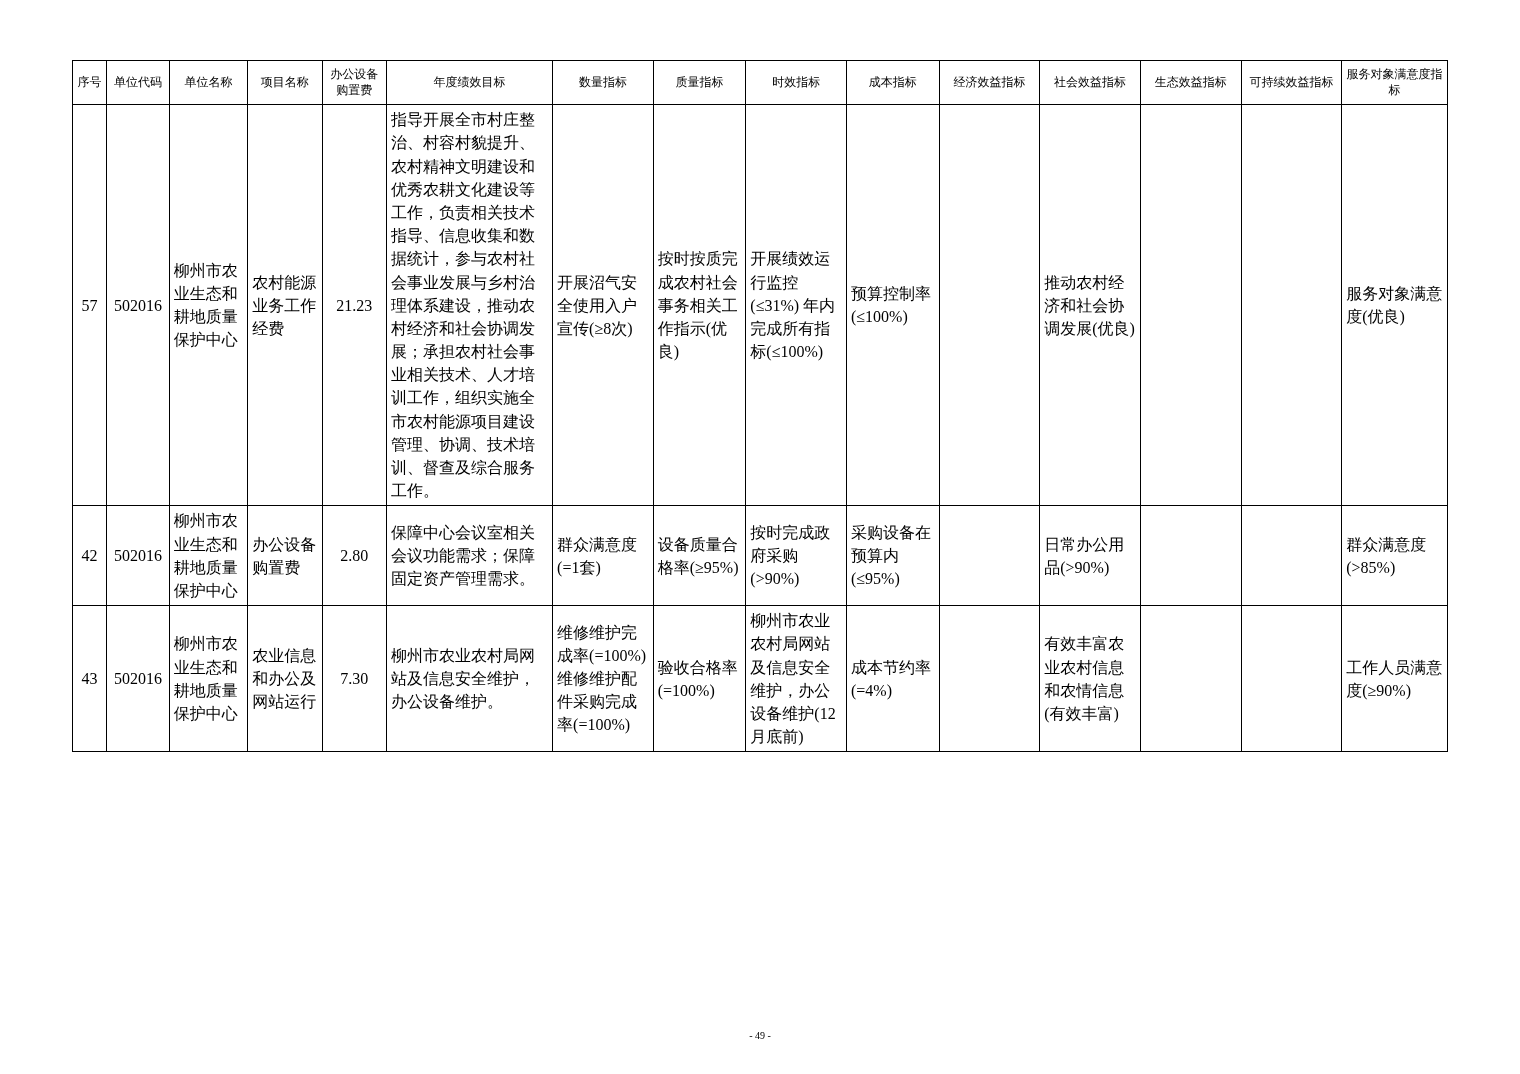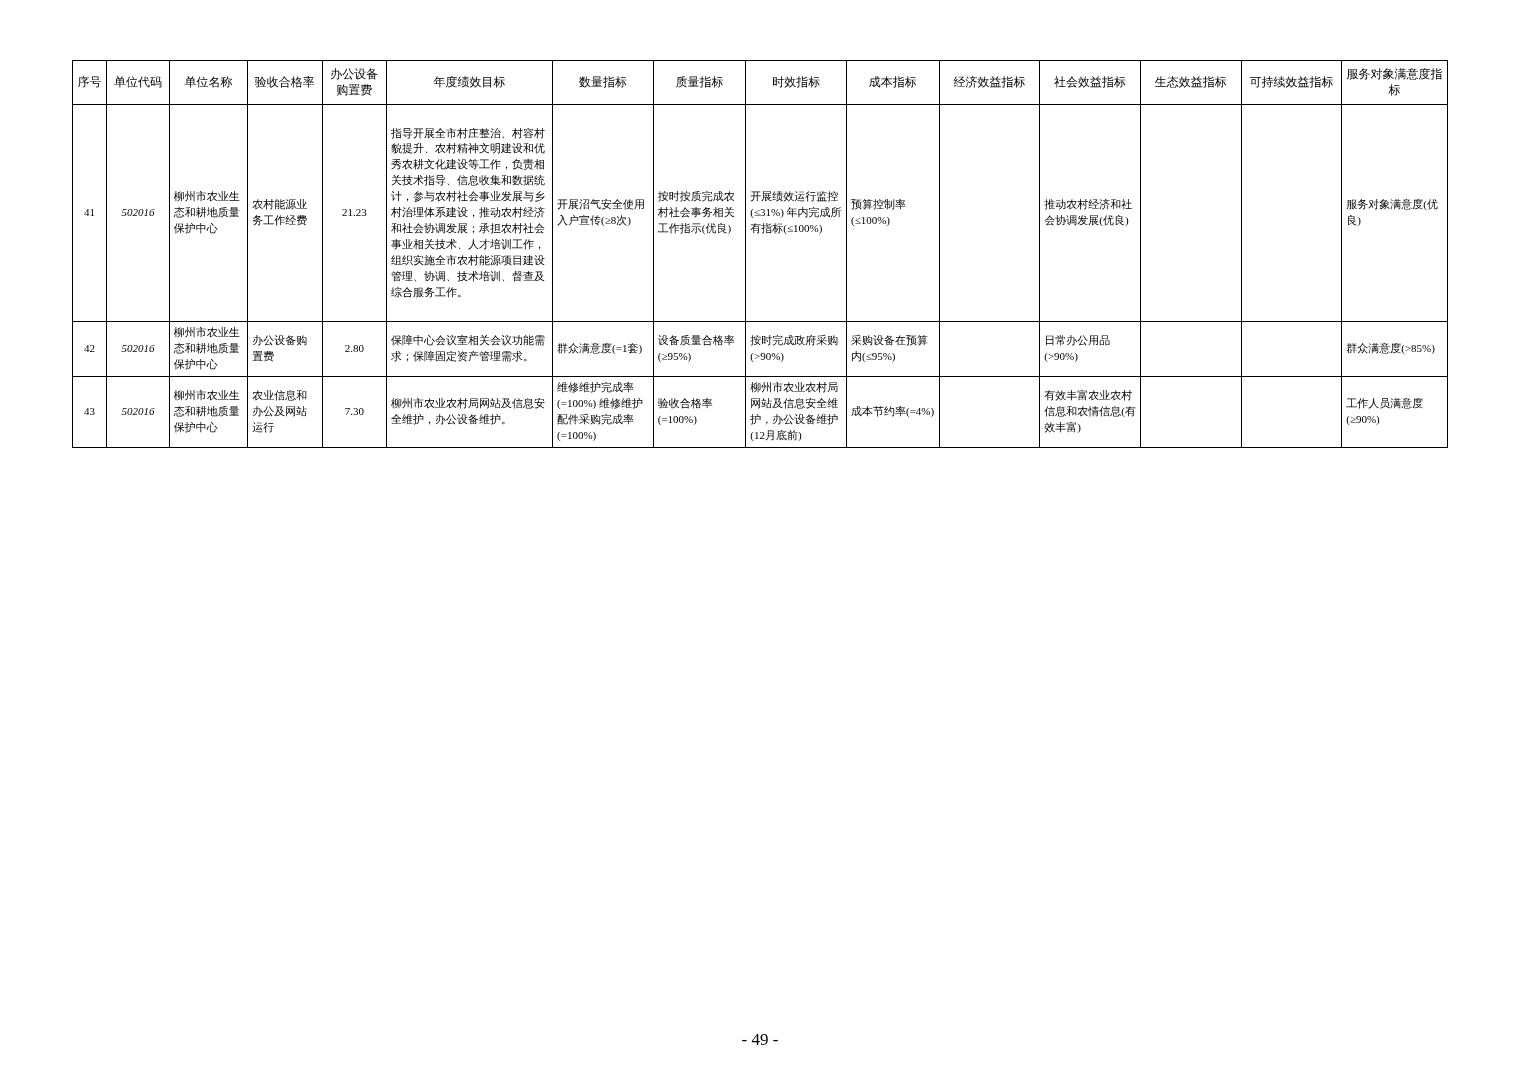--- a/index.html
+++ b/index.html
@@ -29,21 +29,21 @@
   table.perf {
     border-collapse: collapse;
     table-layout: fixed;
     width: 1376px;
     border: 1px solid #000;
   }
   table.perf th, table.perf td {
     border: 1px solid #000;
     vertical-align: middle;
     padding: 3px 4px;
-    font-size: 11px;
+    font-size: 16px;
     line-height: 1.45;
     word-break: break-word;
   }
   table.perf thead th {
     text-align: center;
     font-weight: normal;
     font-size: 12px;
     padding: 6px 3px;
     line-height: 1.3;
   }
@@ -59,31 +59,31 @@
   col.c8 { width: 100px; }
   col.c9 { width: 92px; }
   col.c10 { width: 100px; }
   col.c11 { width: 100px; }
   col.c12 { width: 100px; }
   col.c13 { width: 100px; }
   col.c14 { width: 105px; }
 
   td.num { text-align: center; }
   td.amount { text-align: center; padding-right: 5px; }
-  td.center { text-align: center; font-style: italic; }
+  td.center { text-align: center; }
   td.body-text { text-align: left; }
   td.tall { height: 210px; }
 
   .footer {
     position: absolute;
     left: 0;
     top: 1030px;
     width: 1520px;
     text-align: center;
-    font-size: 17px;
+    font-size: 10px;
     font-family: "Liberation Serif", "DejaVu Serif", serif;
   }
 </style>
 </head>
 <body>
 
 <div class="page">
 
   <div class="table-wrap">
     <table class="perf">
@@ -102,37 +102,37 @@
           <col class="c11">
           <col class="c12">
           <col class="c13">
           <col class="c14">
       </colgroup>
       <thead>
         <tr>
           <th>序号</th>
           <th>单位代码</th>
           <th>单位名称</th>
-          <th>验收合格率</th>
+          <th>项目名称</th>
           <th>办公设备购置费</th>
           <th>年度绩效目标</th>
           <th>数量指标</th>
           <th>质量指标</th>
           <th>时效指标</th>
           <th>成本指标</th>
           <th>经济效益指标</th>
           <th>社会效益指标</th>
           <th>生态效益指标</th>
           <th>可持续效益指标</th>
           <th>服务对象满意度指标</th>
         </tr>
       </thead>
       <tbody>
         <tr>
-          <td class="num tall">41</td>
+          <td class="num tall">57</td>
           <td class="center">502016</td>
           <td class="body-text">柳州市农业生态和耕地质量保护中心</td>
           <td class="body-text">农村能源业务工作经费</td>
           <td class="amount">21.23</td>
           <td class="body-text">指导开展全市村庄整治、村容村貌提升、农村精神文明建设和优秀农耕文化建设等工作，负责相关技术指导、信息收集和数据统计，参与农村社会事业发展与乡村治理体系建设，推动农村经济和社会协调发展；承担农村社会事业相关技术、人才培训工作，组织实施全市农村能源项目建设管理、协调、技术培训、督查及综合服务工作。</td>
           <td class="body-text">开展沼气安全使用入户宣传(≥8次)</td>
           <td class="body-text">按时按质完成农村社会事务相关工作指示(优良)</td>
           <td class="body-text">开展绩效运行监控(≤31%) 年内完成所有指标(≤100%)</td>
           <td class="body-text">预算控制率(≤100%)</td>
           <td class="body-text"></td>

